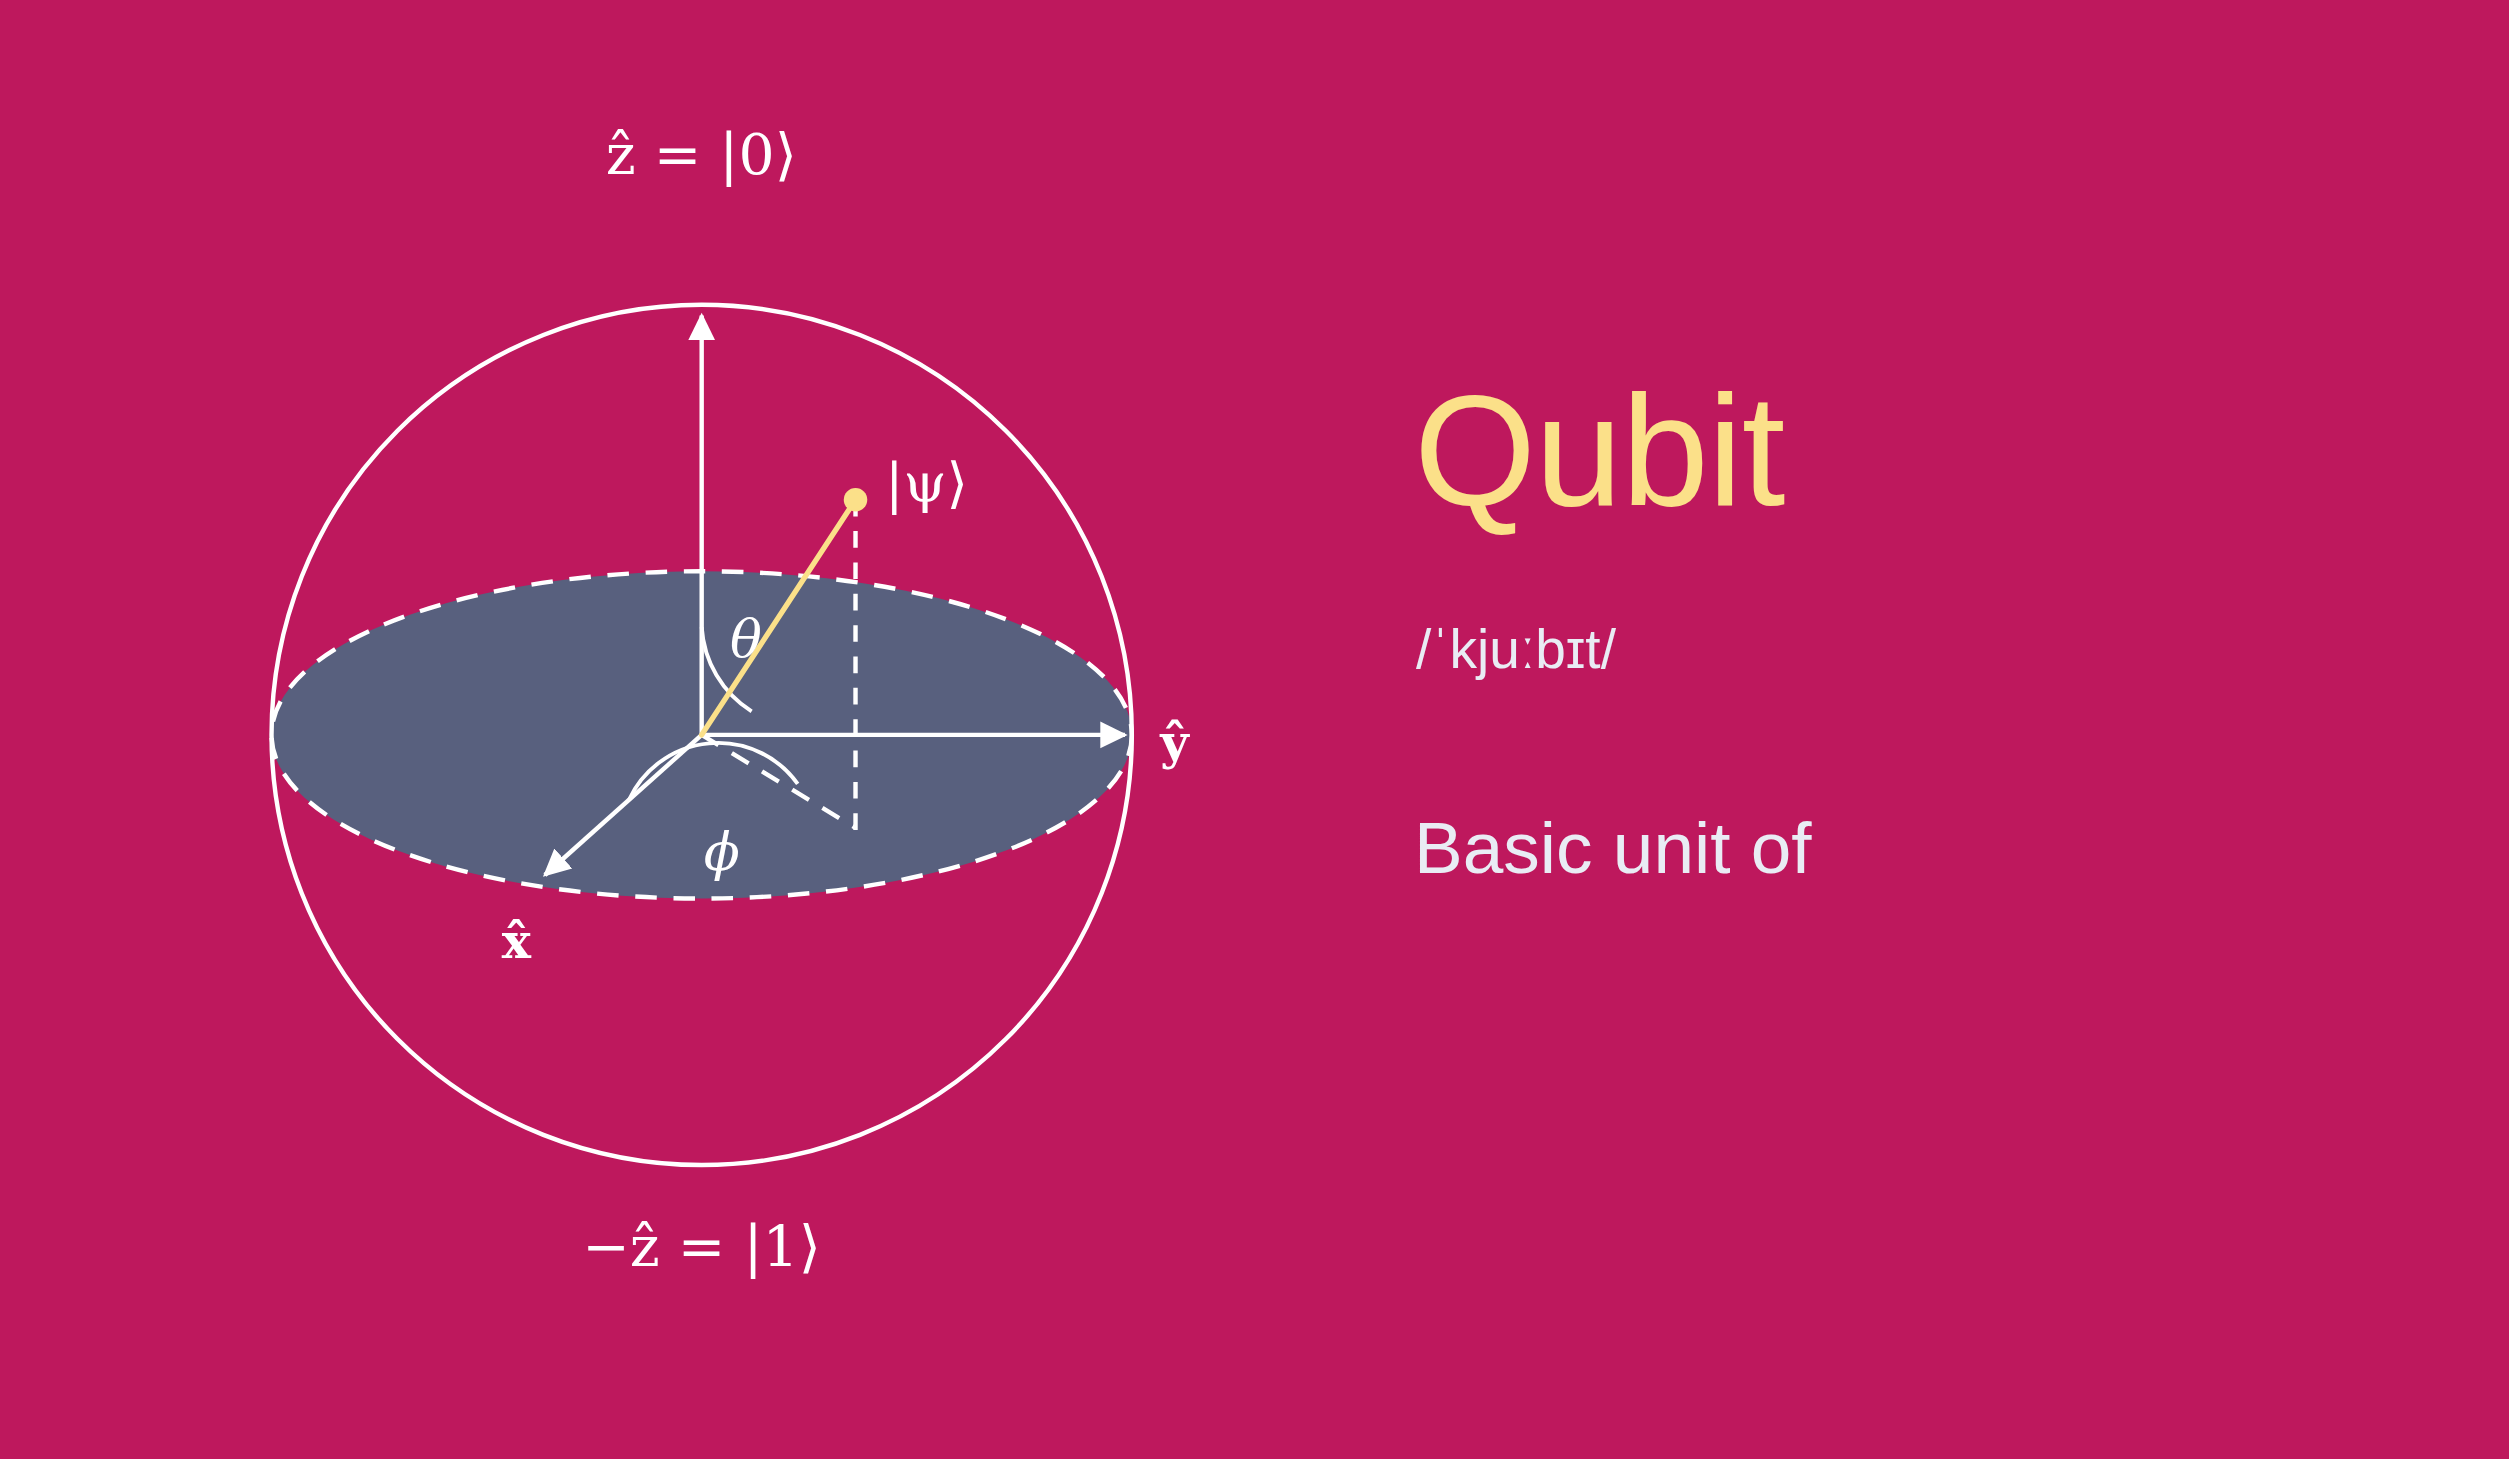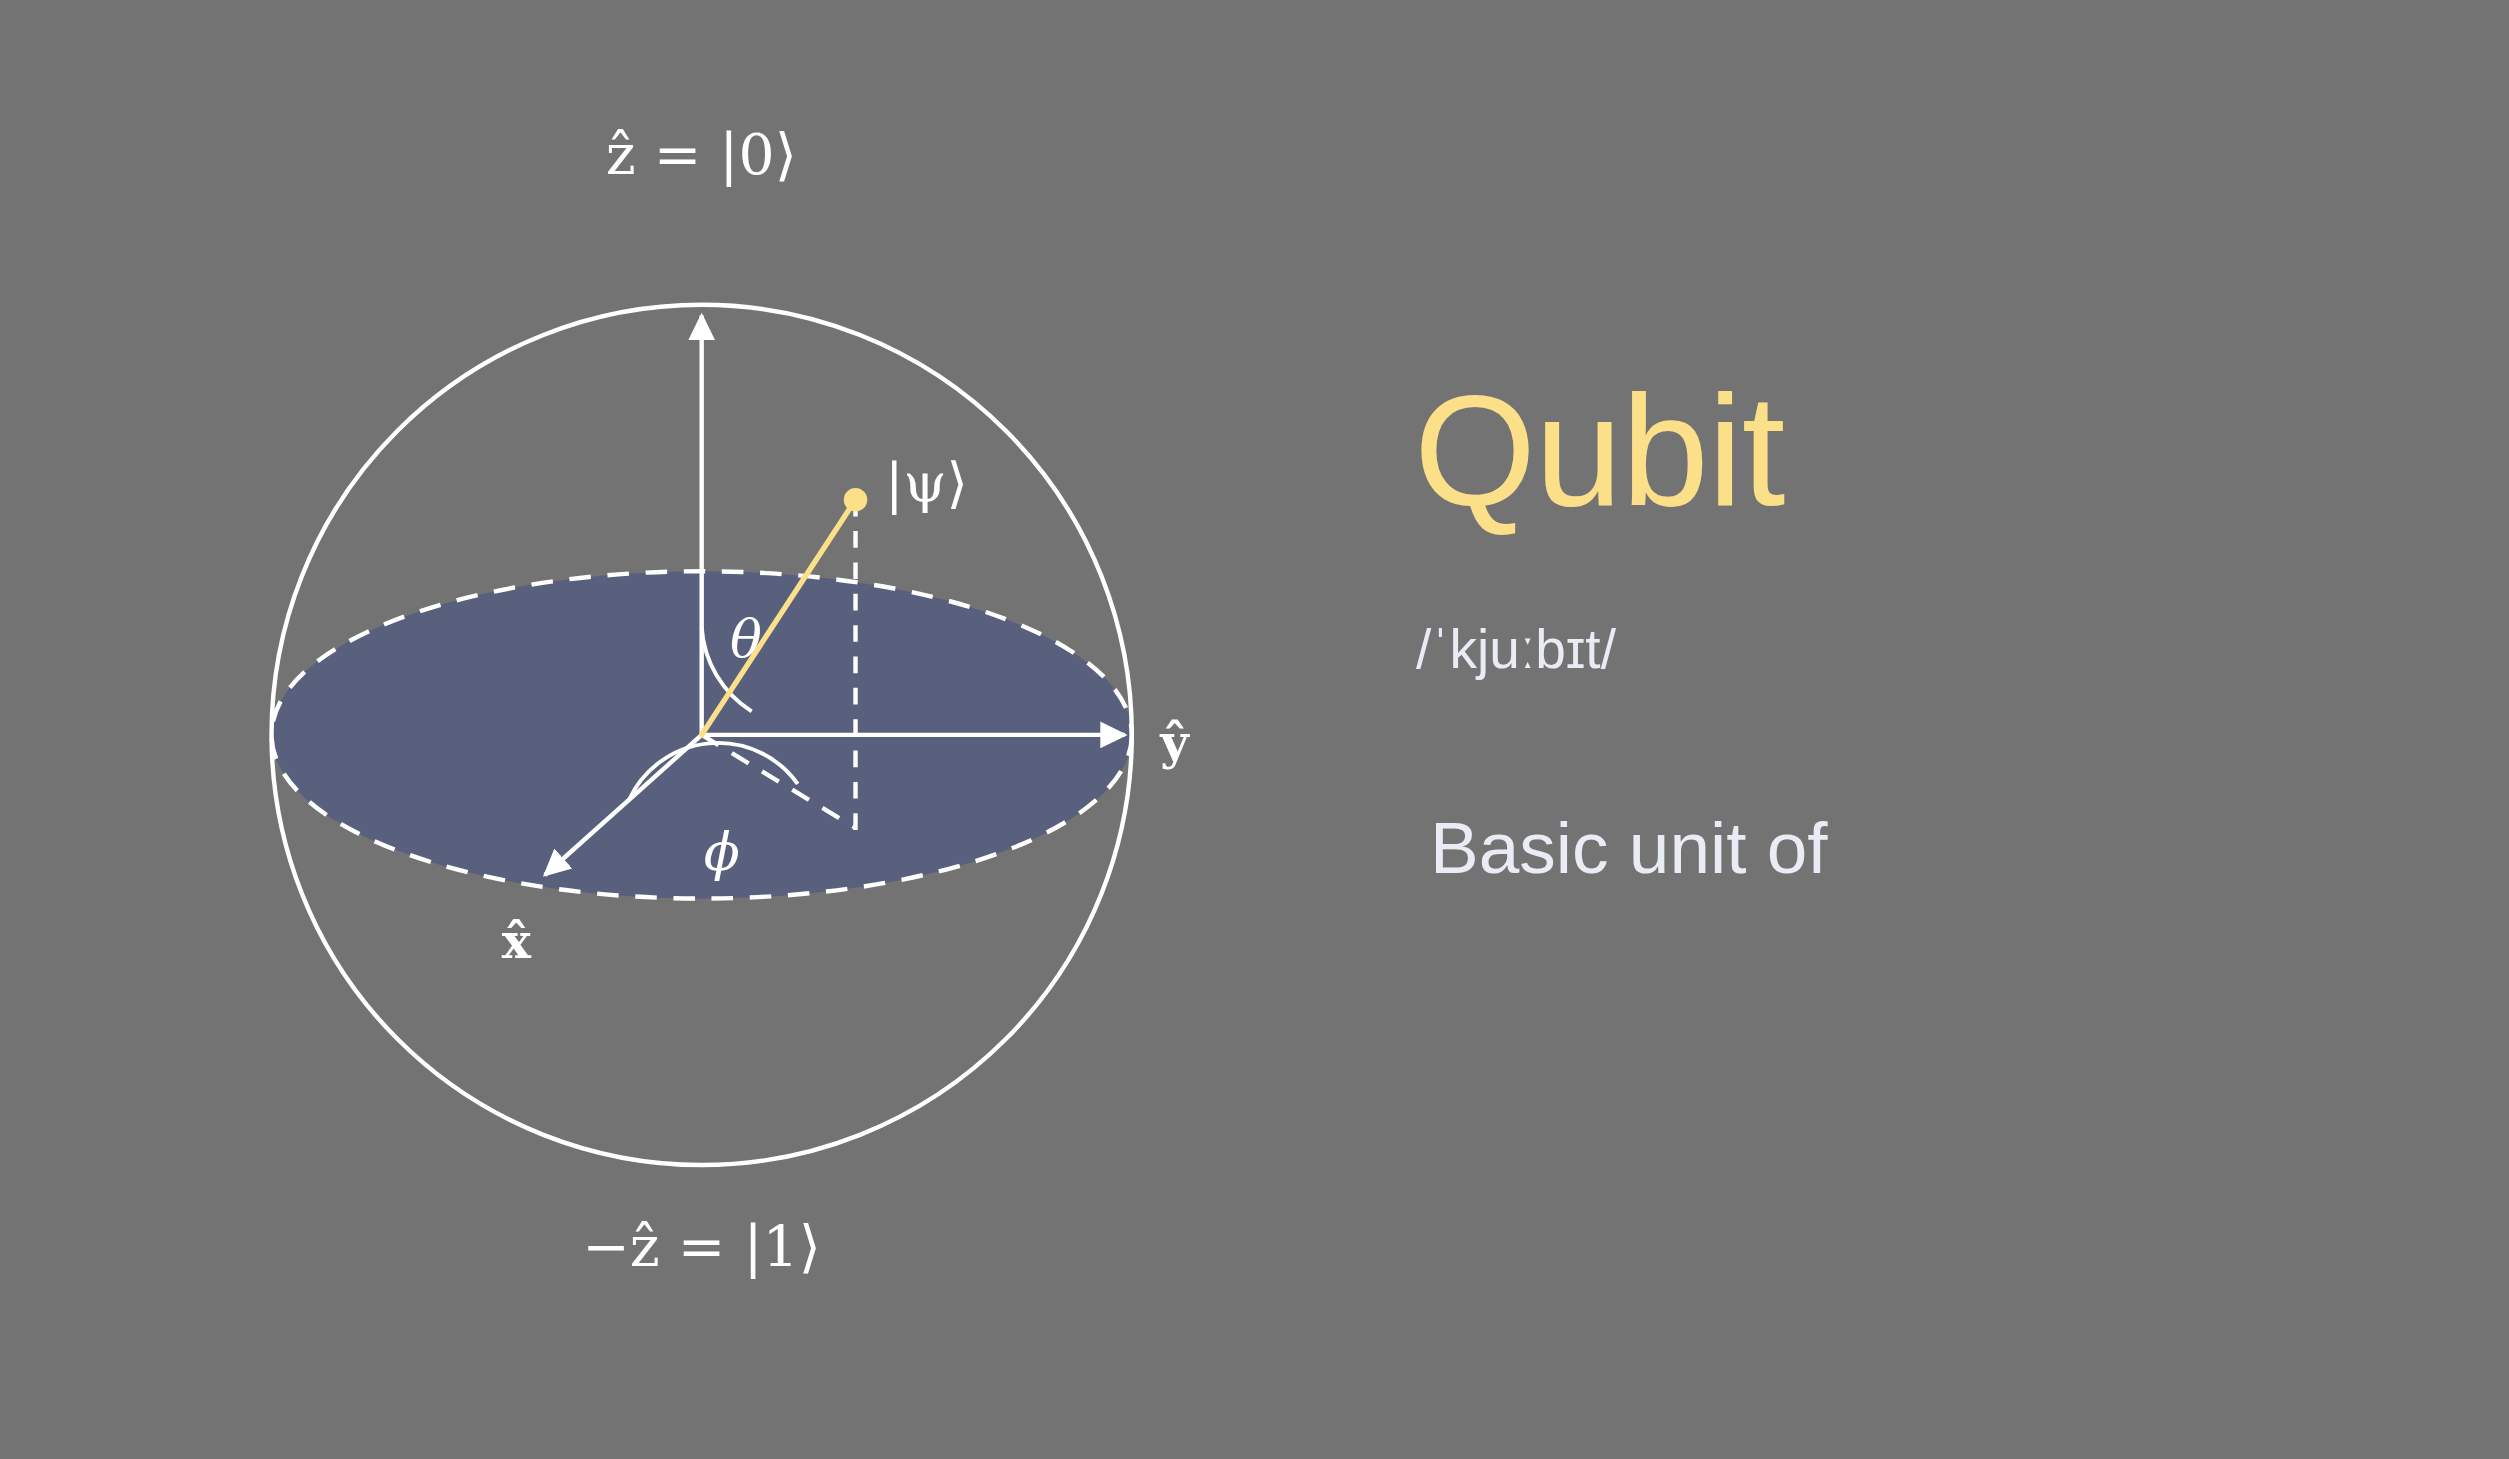--- a/index.html
+++ b/index.html
@@ -4,21 +4,21 @@
 <style>
   html, body {
     margin: 0;
     padding: 0;
     background: #313b5c;
   }
   #stage {
     position: relative;
     width: 2509px;
     height: 1459px;
-    background: #737373;
+    background: #be185d;
     overflow: hidden;
     font-family: "Liberation Sans", sans-serif;
   }
 
   
   #diagram {
     position: absolute;
     left: 0;
     top: 0;
     width: 1372px;
@@ -55,21 +55,21 @@
     left: 2px;
     top: 622px;
     font-size: 55px;
     line-height: 1;
     color: #e9ecf4;
     font-weight: 300;
     white-space: nowrap;
   }
   #definition {
     position: absolute;
-    left: 16px;
+    left: 0;
     top: 806px;
     font-size: 73px;
     line-height: 1.14;
     color: #e9ecf4;
     font-weight: 300;
     font-stretch: condensed;
     max-width: 990px;
   }
   #definition span { display: block; white-space: nowrap; }
 </style>

